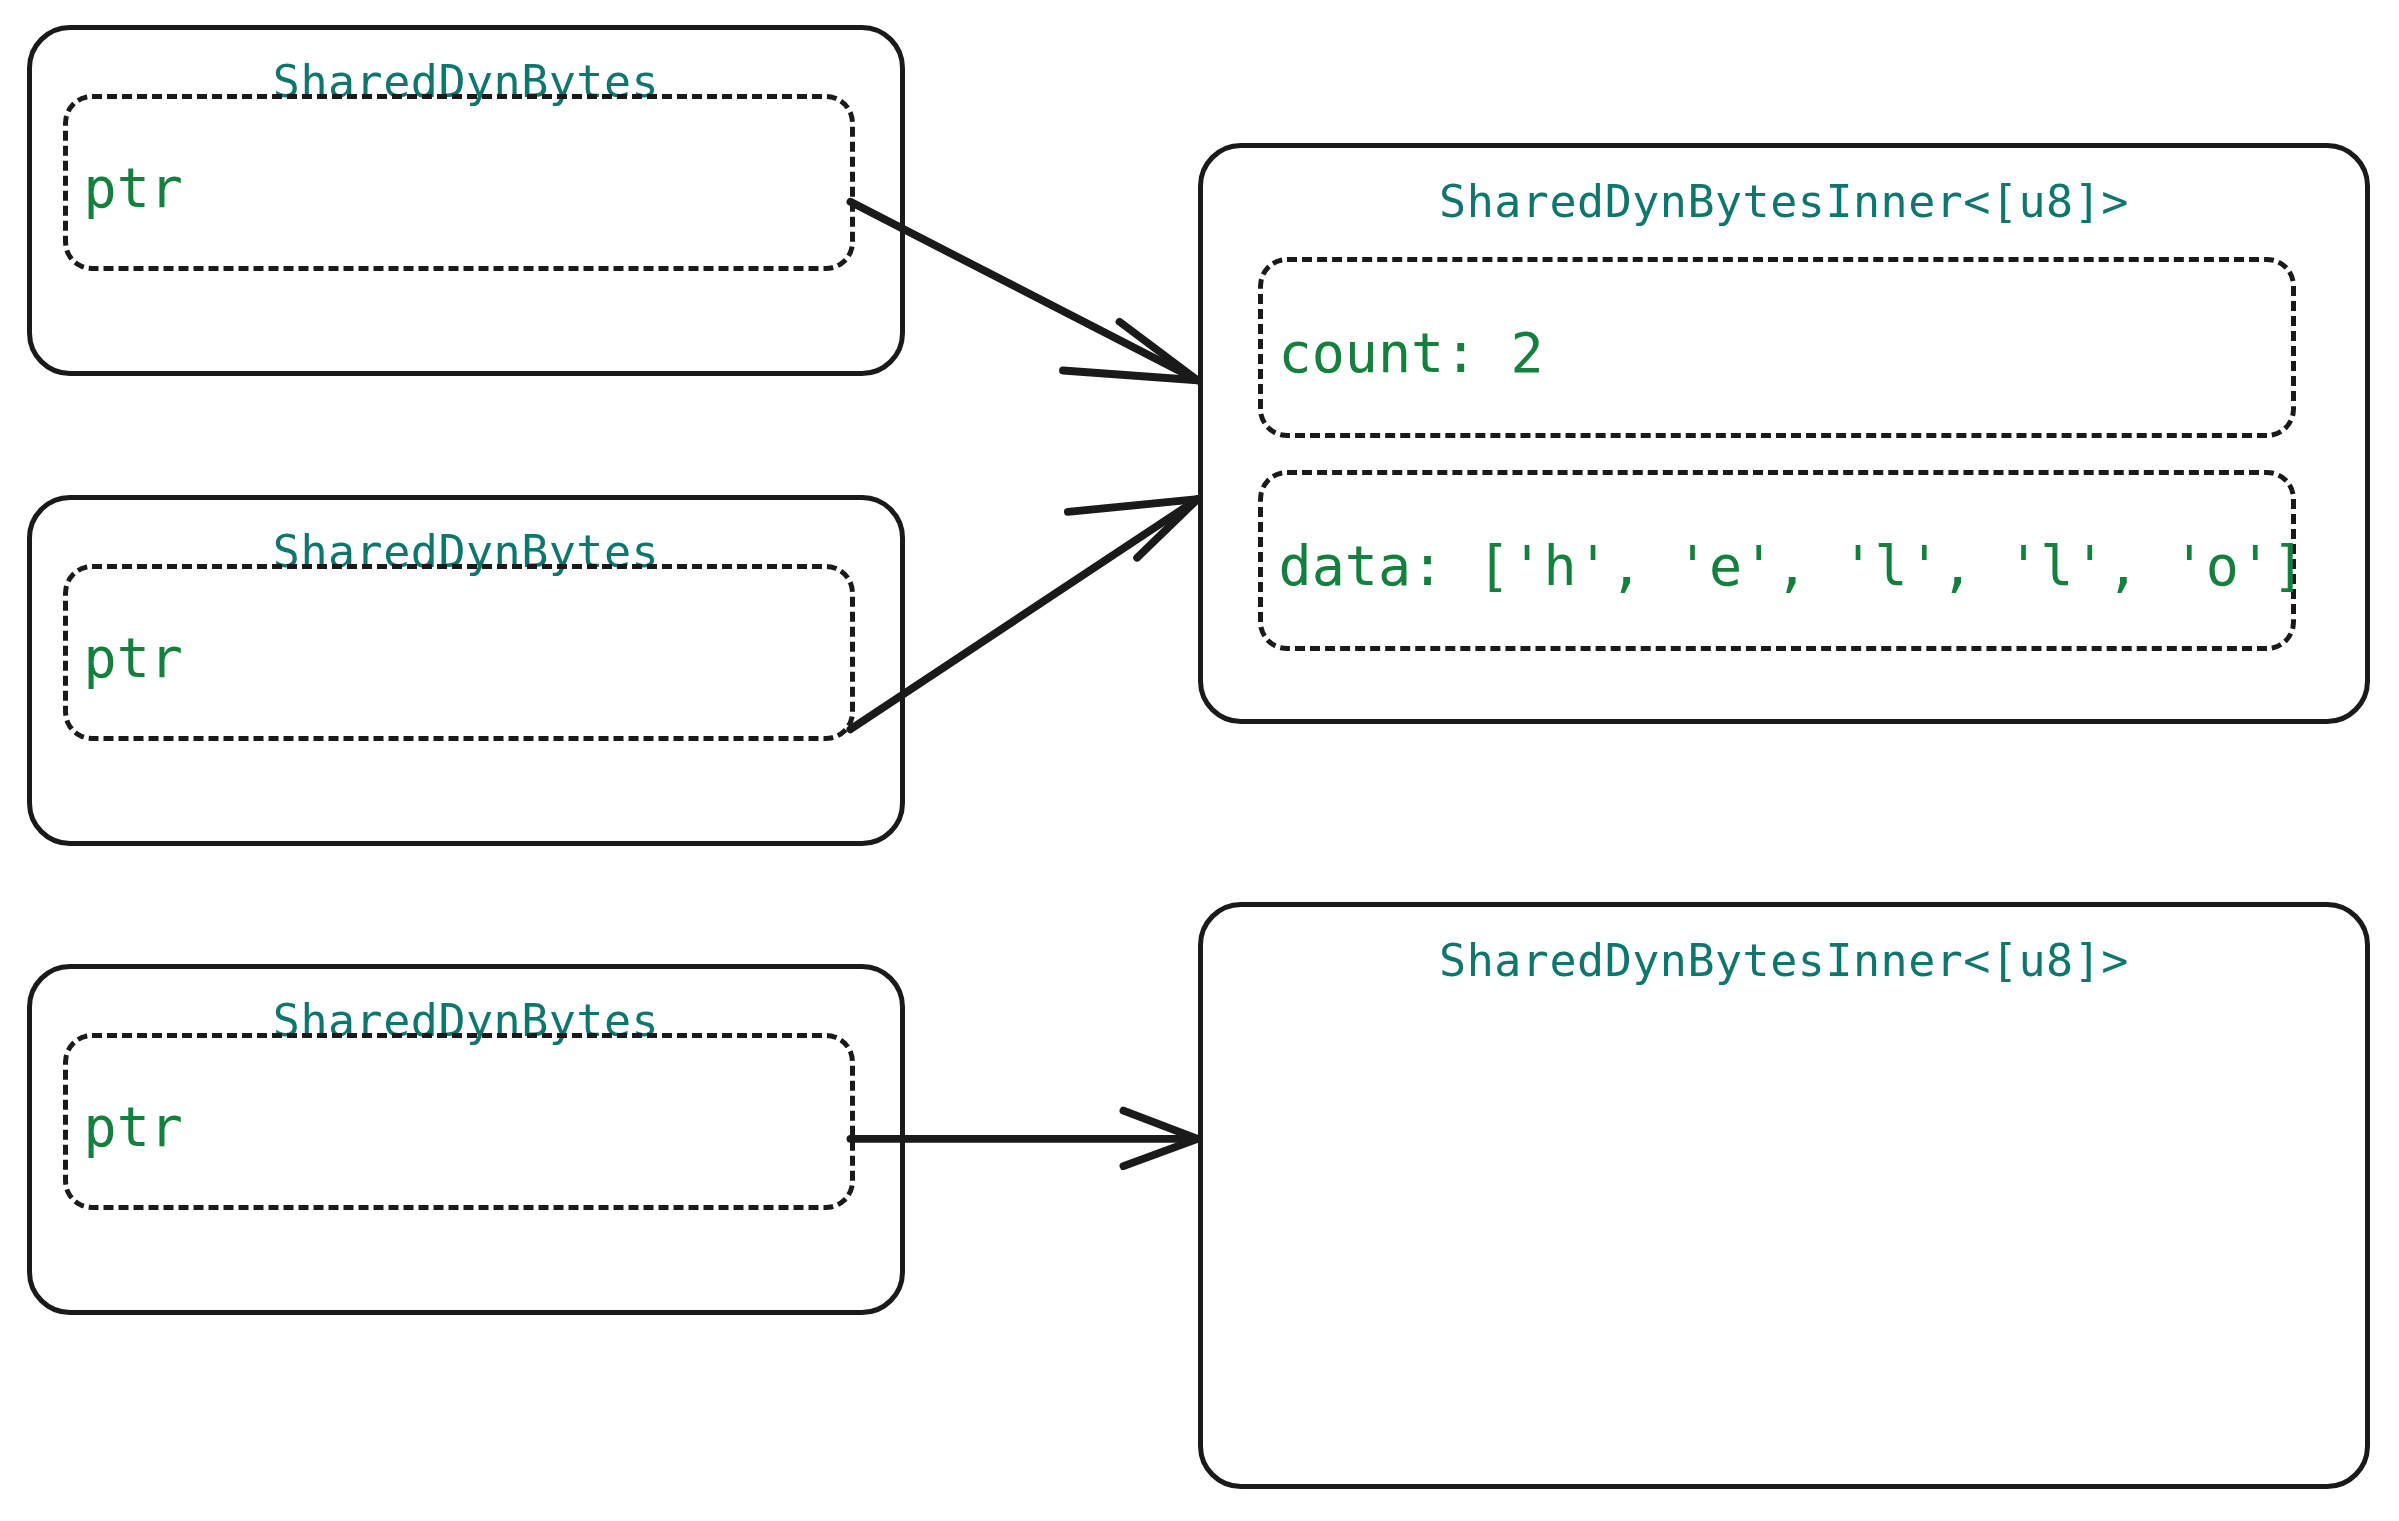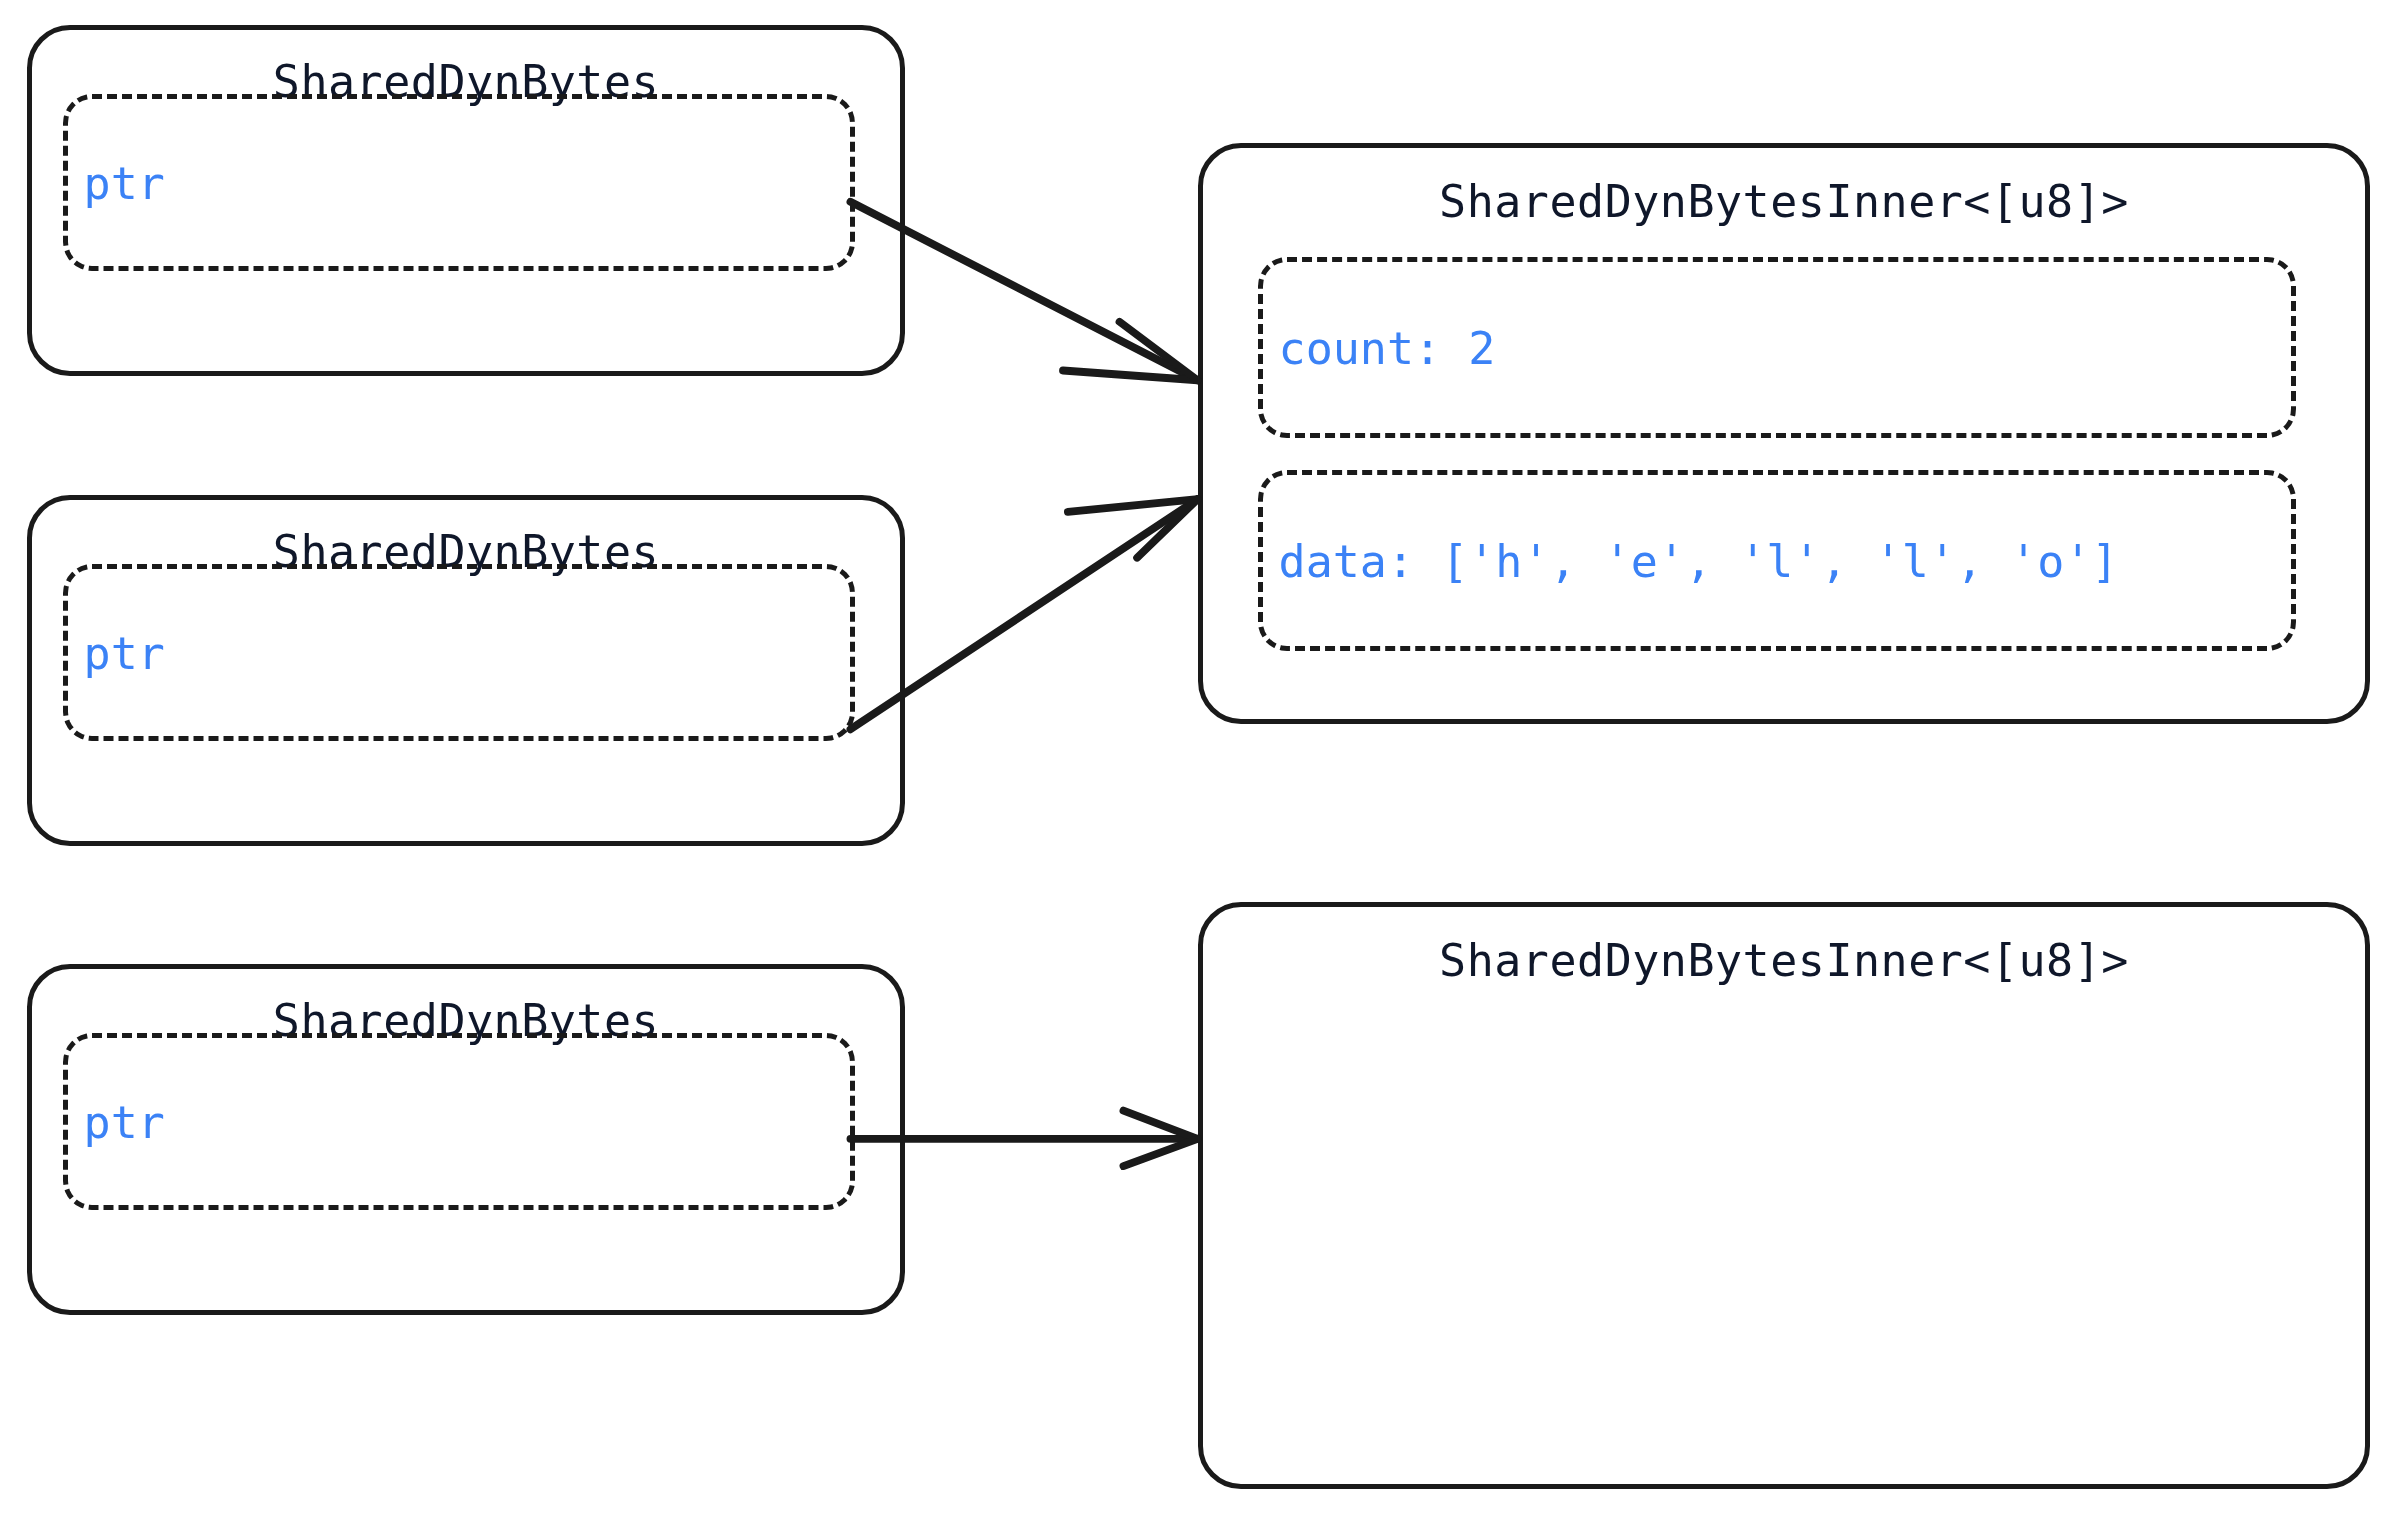--- a/index.html
+++ b/index.html
@@ -29,37 +29,37 @@
   }
   .card-title {
     position: absolute;
     left: 0;
     right: 0;
     text-align: center;
     font-size: 45px;
     line-height: 1;
     letter-spacing: 0.5px;
     white-space: nowrap;
-    color: #0f172a;
+    color: #0f766e;
   }
   
   .field {
     position: absolute;
     box-sizing: border-box;
     border: 5.9px dashed #1a1a1a;
     border-radius: 29px;
     background: transparent;
   }
   .field-label {
     position: absolute;
     left: 15.6px;
-    font-size: 45px;
+    font-size: 55px;
     line-height: 1;
     white-space: nowrap;
-    color: #3b82f6;
+    color: #15803d;
   }
   
   .arrow-layer {
     position: absolute;
     left: 0;
     top: 0;
     width: 2399px;
     height: 1521px;
     pointer-events: none;
   }

